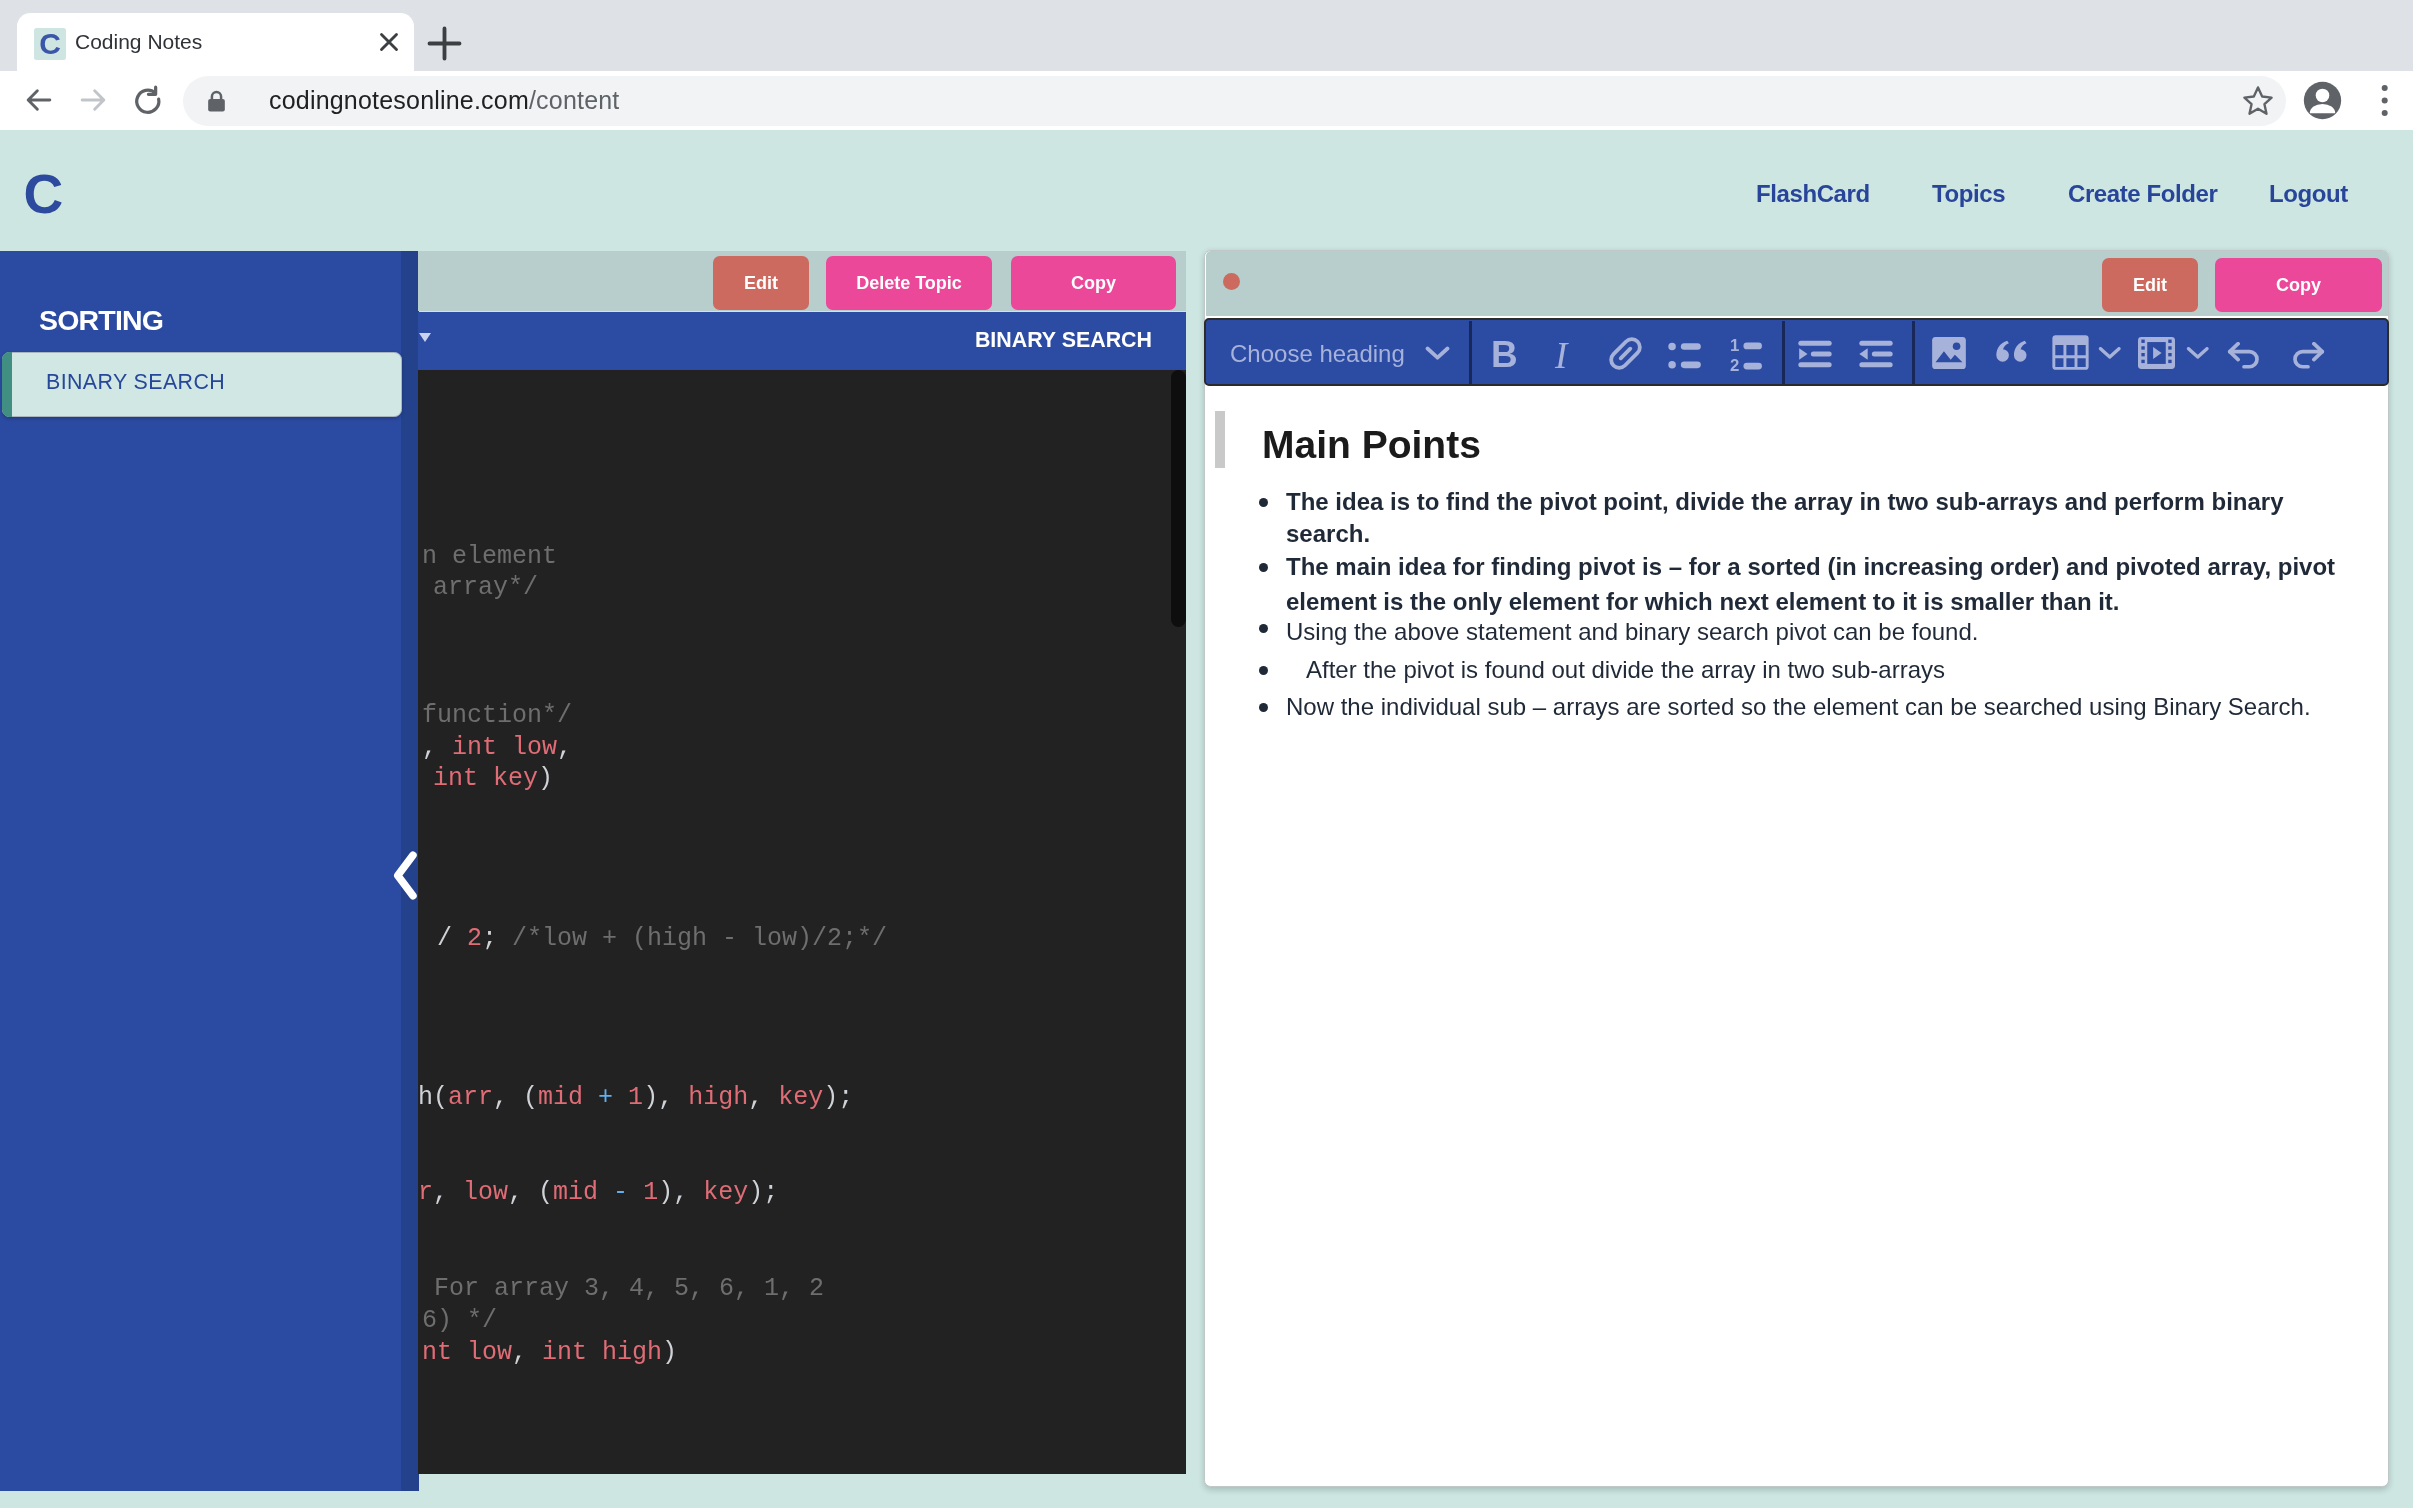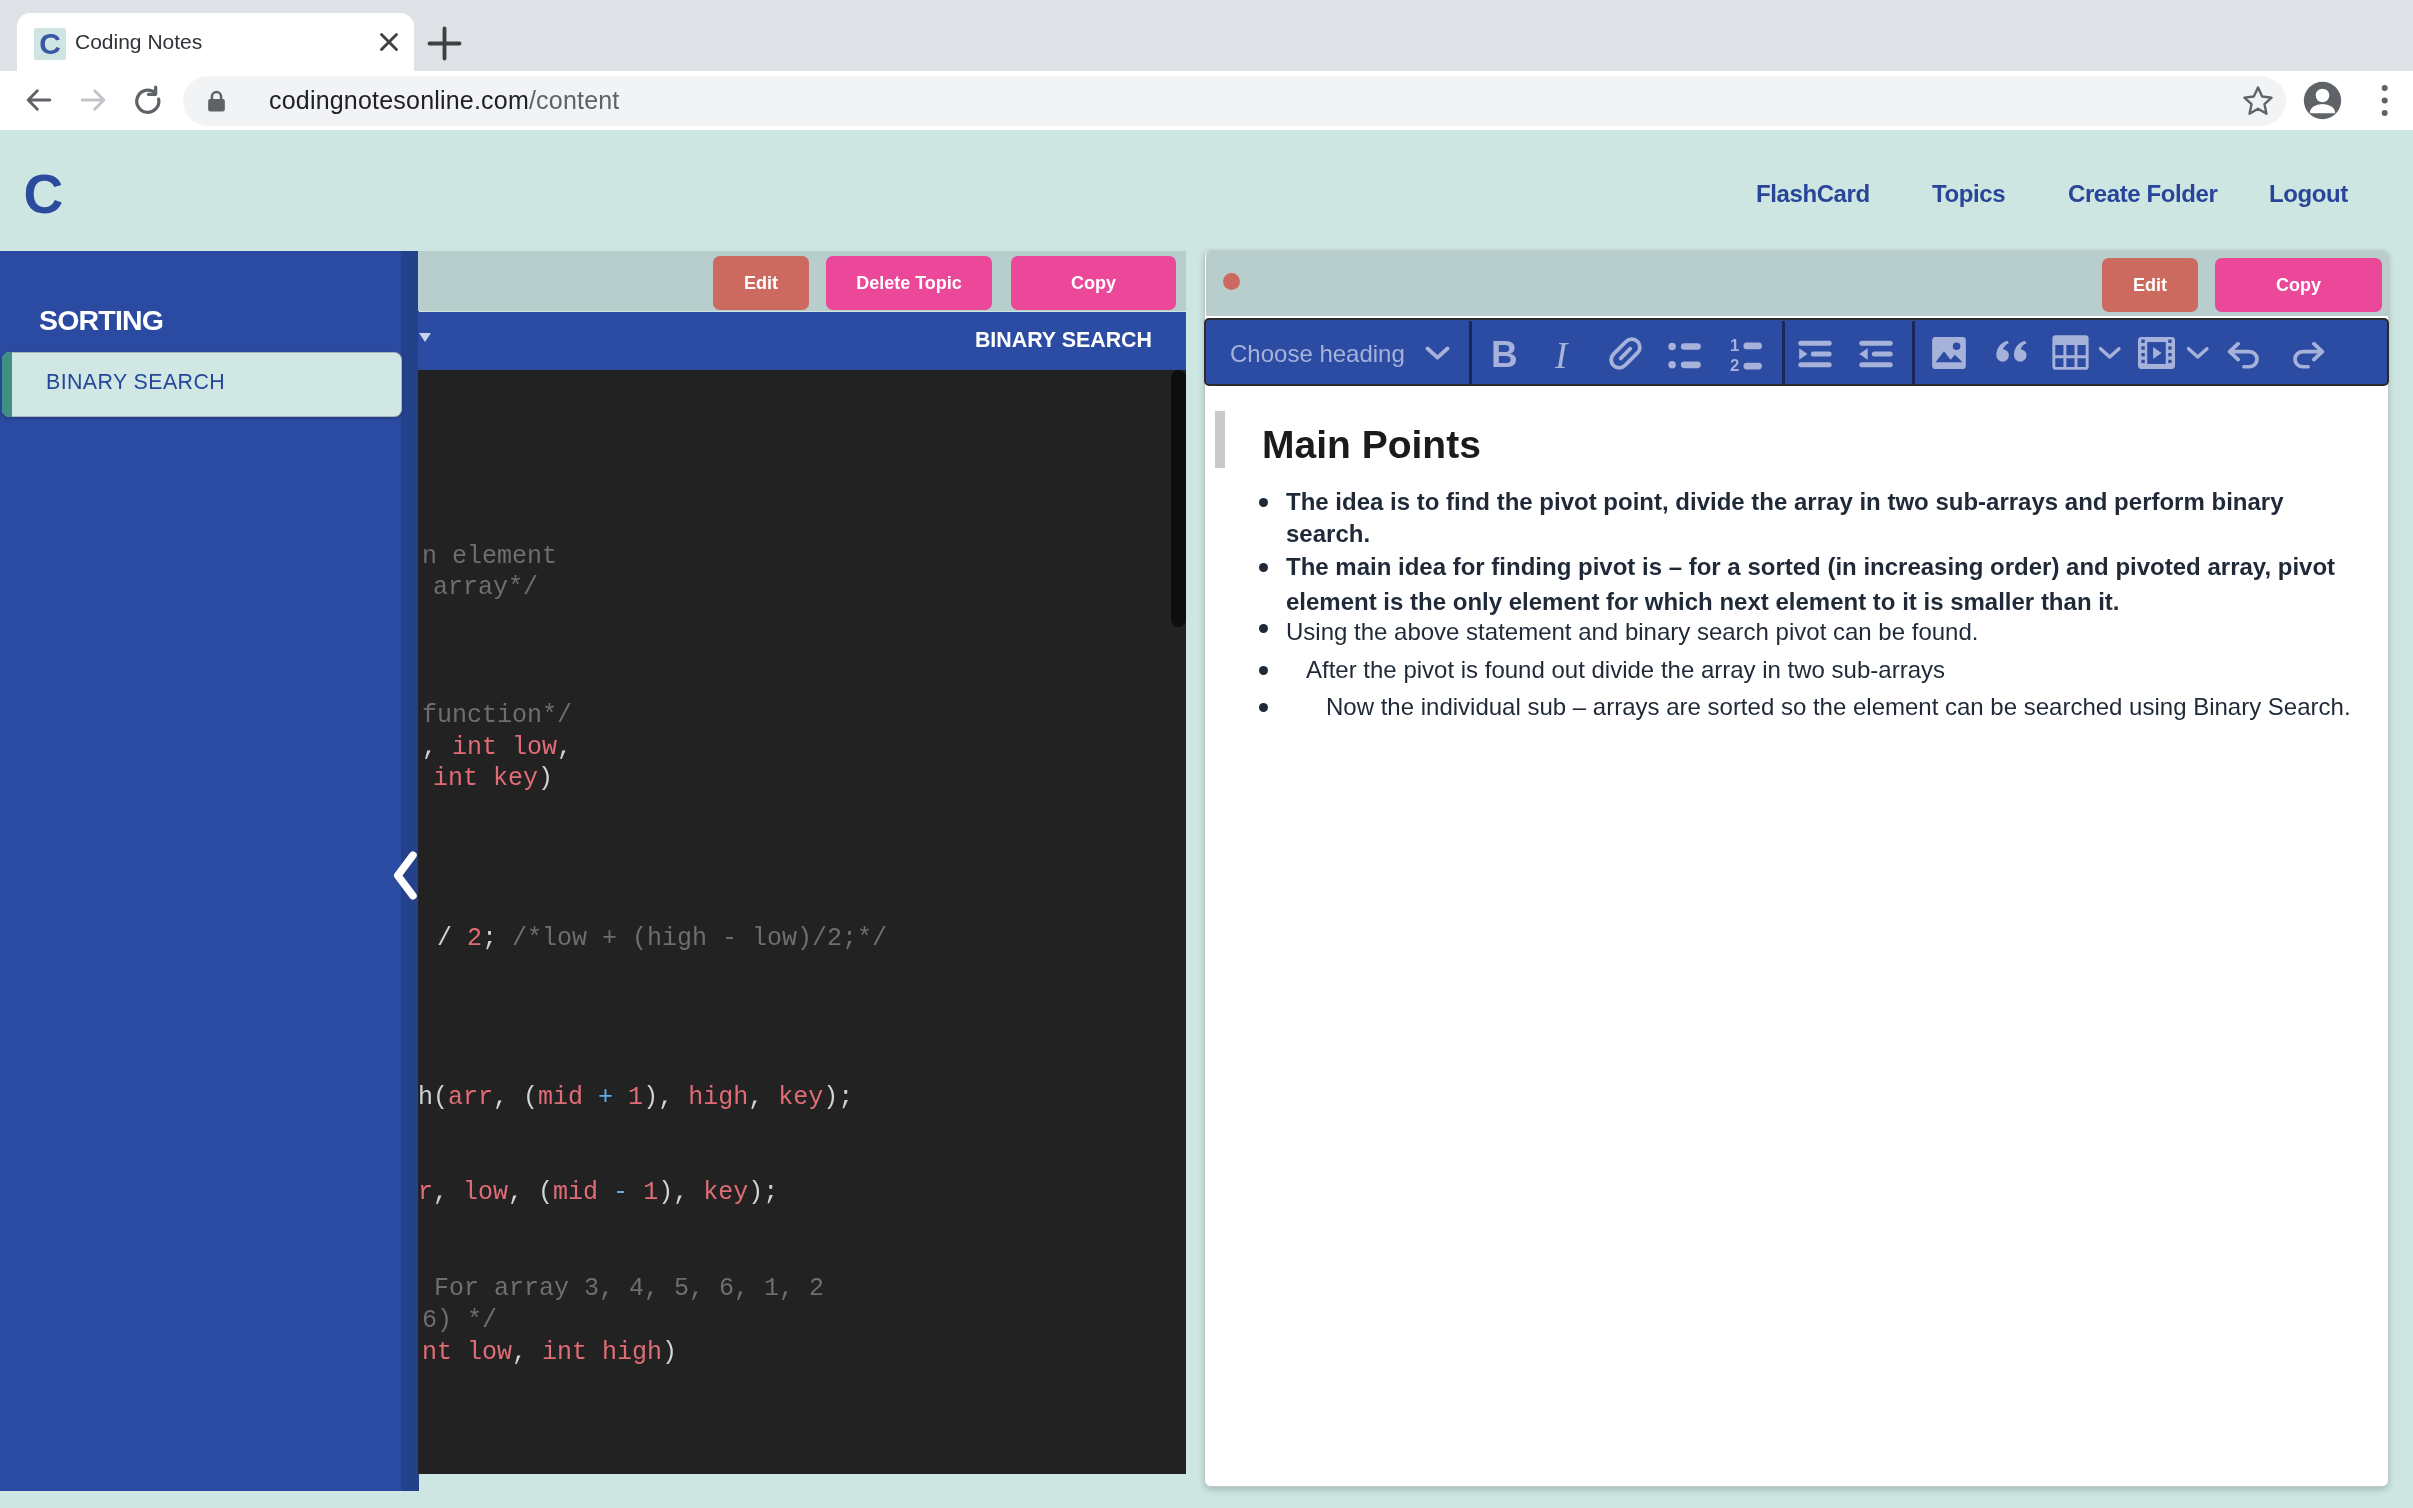--- a/index.html
+++ b/index.html
@@ -259,14 +259,14 @@
   <div class="bullet" style="left:1259px; top:563px;"></div>
   <div class="bullet" style="left:1259px; top:624px;"></div>
   <div class="bullet" style="left:1259px; top:666px;"></div>
   <div class="bullet" style="left:1259px; top:703px;"></div>
   <div class="bl bold" style="top:486px;">The idea is to find the pivot point, divide the array in two sub-arrays and perform binary</div>
   <div class="bl bold" style="top:518px;">search.</div>
   <div class="bl bold" style="top:551px;">The main idea for finding pivot is – for a sorted (in increasing order) and pivoted array, pivot</div>
   <div class="bl bold" style="top:586px;">element is the only element for which next element to it is smaller than it.</div>
   <div class="bl" style="top:616px;">Using the above statement and binary search pivot can be found.</div>
   <div class="bl" style="top:654px;margin-left:20px;">After the pivot is found out divide the array in two sub-arrays</div>
-  <div class="bl" style="top:691px;margin-left:40px;">Now the individual sub – arrays are sorted so the element can be searched using Binary Search.</div>
+  <div class="bl" style="top:691px;">Now the individual sub – arrays are sorted so the element can be searched using Binary Search.</div>
 
 
 </body></html>

